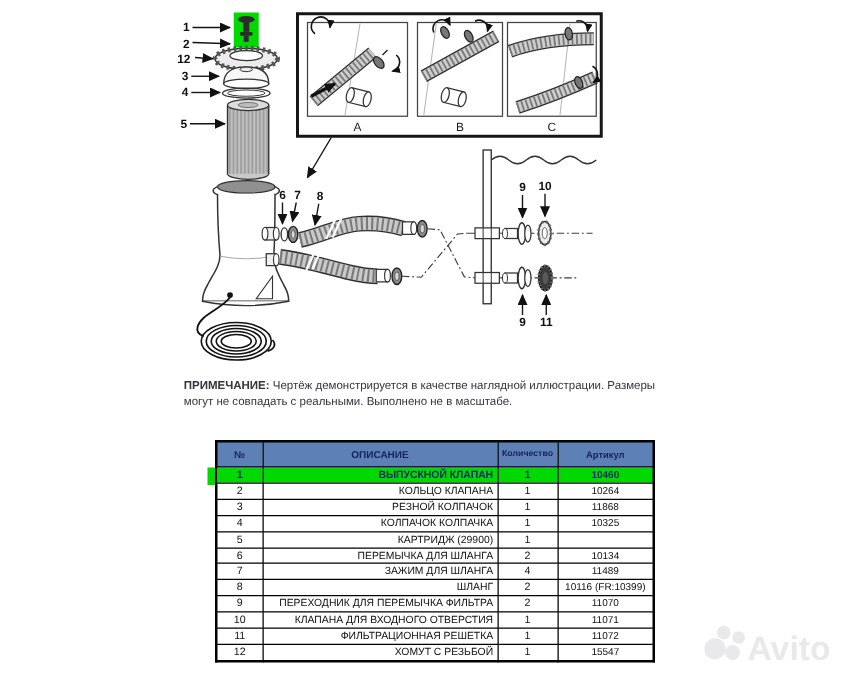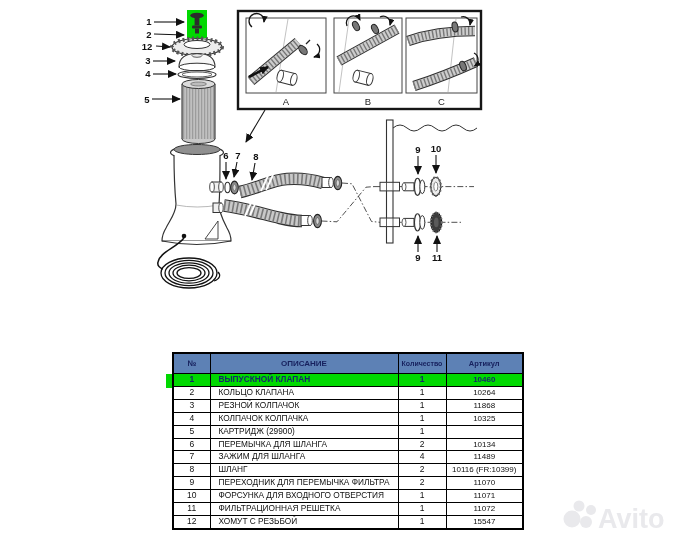--- a/index.html
+++ b/index.html
@@ -38,21 +38,21 @@
   table.parts{position:absolute;left:172px;top:352px;width:350px;z-index:2;
     border-collapse:collapse;table-layout:fixed;background:#fff;
     border:2px solid #000;}
   table.parts th,table.parts td{border:1px solid #000;}
   table.parts th{background:var(--header-bg);color:var(--header-text);
     font-size:8px;font-weight:bold;height:19px;padding:0 2px;text-align:center;}
   table.parts th:nth-child(3){font-size:7px;}
   table.parts th:nth-child(4){font-size:7.5px;}
   table.parts td{font-size:8.5px;color:#101010;height:11.9px;line-height:11.9px;
     padding:0 3px;text-align:center;white-space:nowrap;overflow:hidden;}
-  table.parts td:nth-child(2){text-align:left;padding-left:8px;font-size:8.3px;}
+  table.parts td:nth-child(2){text-align:right;padding-left:8px;font-size:8.3px;}
   table.parts td:nth-child(4){font-size:8px;}
   table.parts tr.hl td{background:var(--highlight);color:var(--highlight-text);font-weight:bold;}
 
   
   .watermark{position:absolute;left:550px;top:494px;z-index:3;}
 </style>
 </head>
 <body>
 <div id="stage">
 
@@ -321,20 +321,21 @@
           <line class="callout-line" x1="418" y1="252" x2="418" y2="236"></line>
           <text class="callout-text" x="418" y="261">9</text>
         </g>
     <g>
           <line class="callout-line" x1="437" y1="252" x2="437" y2="236"></line>
           <text class="callout-text" x="437" y="261">11</text>
         </g>
   </g>
 </svg>
 
+<div class="note"><b>ПРИМЕЧАНИЕ:</b> <span>Чертёж демонстрируется в качестве наглядной иллюстрации. Размеры могут не совпадать с реальными. Выполнено не в масштабе.</span></div>
 
 <div class="green-bar"></div>
 <table class="parts">
   <colgroup>
         <col style="width:37px">
         <col style="width:188px">
         <col style="width:48px">
         <col style="width:77px">
       </colgroup>
   <thead>
@@ -395,21 +396,21 @@
           <td>10116 (FR:10399)</td>
         </tr>
         <tr>
           <td>9</td>
           <td>ПЕРЕХОДНИК ДЛЯ ПЕРЕМЫЧКА ФИЛЬТРА</td>
           <td>2</td>
           <td>11070</td>
         </tr>
         <tr>
           <td>10</td>
-          <td>ФОРСУНКА ДЛЯ ВХОДНОГО ОТВЕРСТИЯ</td>
+          <td>КЛАПАНА ДЛЯ ВХОДНОГО ОТВЕРСТИЯ</td>
           <td>1</td>
           <td>11071</td>
         </tr>
         <tr>
           <td>11</td>
           <td>ФИЛЬТРАЦИОННАЯ РЕШЕТКА</td>
           <td>1</td>
           <td>11072</td>
         </tr>
         <tr>

